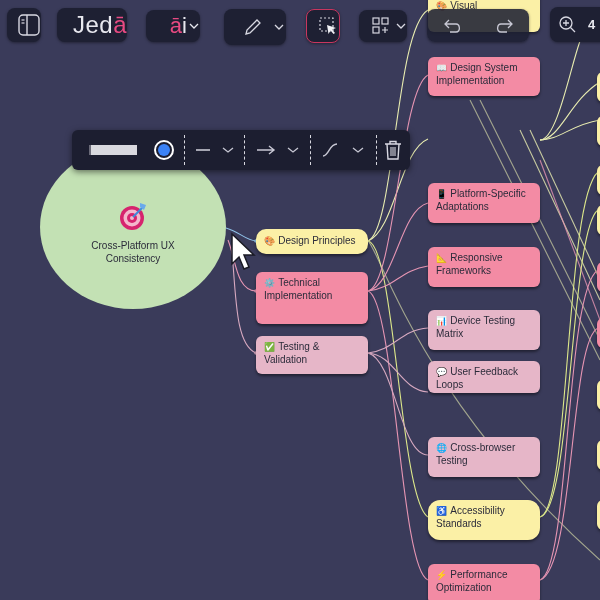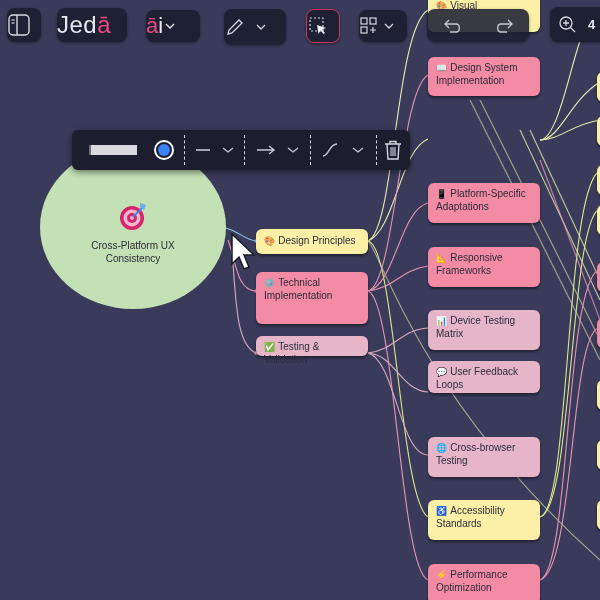--- a/index.html
+++ b/index.html
@@ -24,21 +24,21 @@
   .root {
     position:absolute; left:40px; top:145px; width:186px; height:164px;
     border-radius:50%; background:#c3e1b4;
     display:flex; flex-direction:column; align-items:center; justify-content:center;
     color:#2b2b3a; font-size:10px; line-height:13px; text-align:center;
   }
   .root .target { width:30px; height:30px; margin-bottom:8px; margin-top:12px; }
 
   .tb {
     position:absolute; background:#1e2033; border-radius:8px;
-    display:flex; align-items:center; justify-content:flex-start;
+    display:flex; align-items:center; justify-content:flex-end;
     box-shadow:0 1px 3px rgba(0,0,0,0.4);
   }
   .tb svg { display:block; }
 
   .logo { font-size:24px; color:#e8e8ef; letter-spacing:0.5px; }
   .logo .accent { color:#e84a82; }
 
   .style-bar {
     position:absolute; left:72px; top:130px; width:338px; height:40px;
     background:#1c1e30; border-radius:6px; display:flex; align-items:center;
@@ -102,27 +102,27 @@
       <circle cx="14" cy="17" r="12" fill="#d6246e"></circle>
       <circle cx="14" cy="17" r="8.5" fill="#f4b7cc"></circle>
       <circle cx="14" cy="17" r="5" fill="#d6246e"></circle>
       <circle cx="14" cy="17" r="2" fill="#f4b7cc"></circle>
       <line x1="15" y1="16" x2="25" y2="6" stroke="#3f8ad9" stroke-width="2"></line>
       <path d="M22 2 L28 4 L26 9 L22 6 Z" fill="#6aa9ec"></path>
     </svg>
     <div style="width:120px;">Cross-Platform UX Consistency</div>
   </div>
 
-  <div class="node yellow" style="left:256px; top:229px; width:112px; height:25px; padding-top:6px;">
+  <div class="node yellow" style="left:256px; top:229px; width:112px; height:25px; padding-top:6px;border-radius:10px;">
     <span class="emo">🎨</span><span>Design Principles</span>
   </div>
   <div class="node pink" style="left:256px; top:272px; width:112px; height:52px;">
     <span class="emo">⚙️</span><span>Technical Implementation</span>
   </div>
-  <div class="node lightpink" style="left:256px; top:336px; width:112px; height:20px;">
+  <div class="node lightpink" style="left:256px; top:336px; width:112px; height:38px;">
     <span class="emo">✅</span><span>Testing &amp; Validation</span>
   </div>
 
   <div class="node yellow" style="left:428px; top:-14px; width:112px; height:46px; padding-top:14px;">
     <span class="emo">🎨</span><span>Visual</span>
   </div>
   <div class="node pink" style="left:428px; top:57px; width:112px; height:39px;">
     <span class="emo">📖</span><span>Design System Implementation</span>
   </div>
   <div class="node pink" style="left:428px; top:247px; width:112px; height:40px;">
@@ -133,21 +133,21 @@
   </div>
   <div class="node lightpink" style="left:428px; top:310px; width:112px; height:40px;">
     <span class="emo">📊</span><span>Device Testing Matrix</span>
   </div>
   <div class="node lightpink" style="left:428px; top:361px; width:112px; height:32px;">
     <span class="emo">💬</span><span>User Feedback Loops</span>
   </div>
   <div class="node lightpink" style="left:428px; top:437px; width:112px; height:40px;">
     <span class="emo">🌐</span><span>Cross-browser Testing</span>
   </div>
-  <div class="node yellow" style="left:428px; top:500px; width:112px; height:40px;">
+  <div class="node yellow" style="left:428px; top:500px; width:112px; height:40px;border-radius:12px;">
     <span class="emo">♿</span><span>Accessibility Standards</span>
   </div>
   <div class="node pink" style="left:428px; top:564px; width:112px; height:40px;">
     <span class="emo">⚡</span><span>Performance Optimization</span>
   </div>
 
   <div class="node yellow" style="left:597px; top:72px; width:20px; height:30px; padding:0;"></div>
   <div class="node yellow" style="left:597px; top:116px; width:20px; height:30px; padding:0;"></div>
   <div class="node yellow" style="left:597px; top:165px; width:20px; height:30px; padding:0;"></div>
   <div class="node yellow" style="left:597px; top:205px; width:20px; height:30px; padding:0;"></div>

